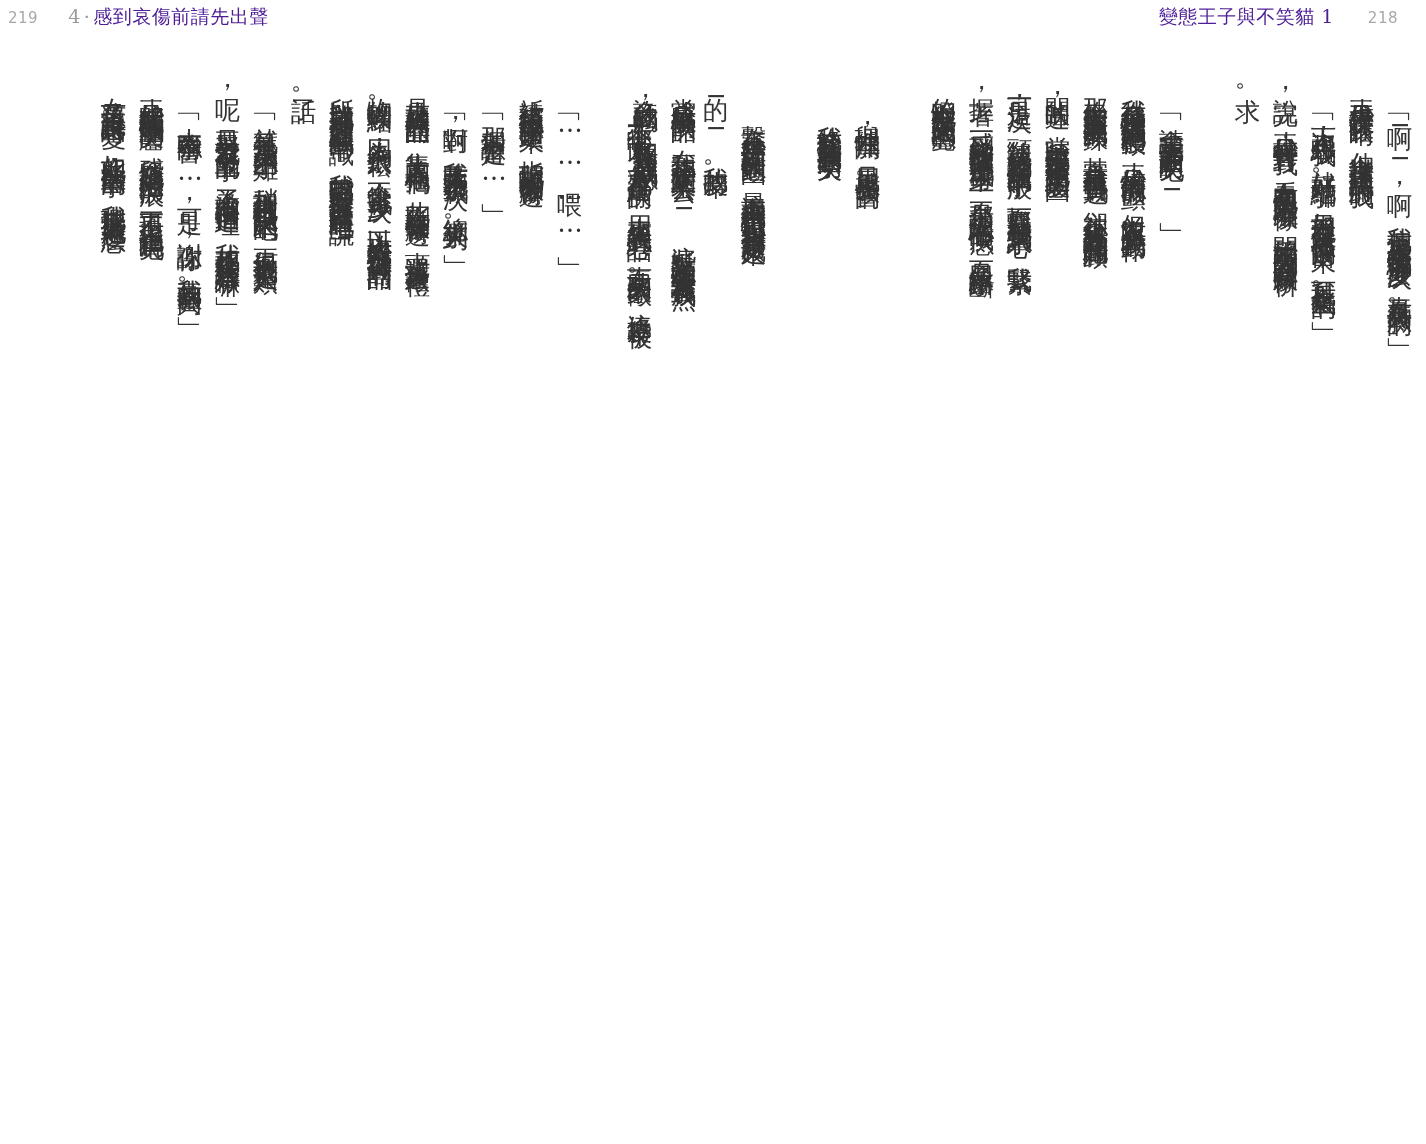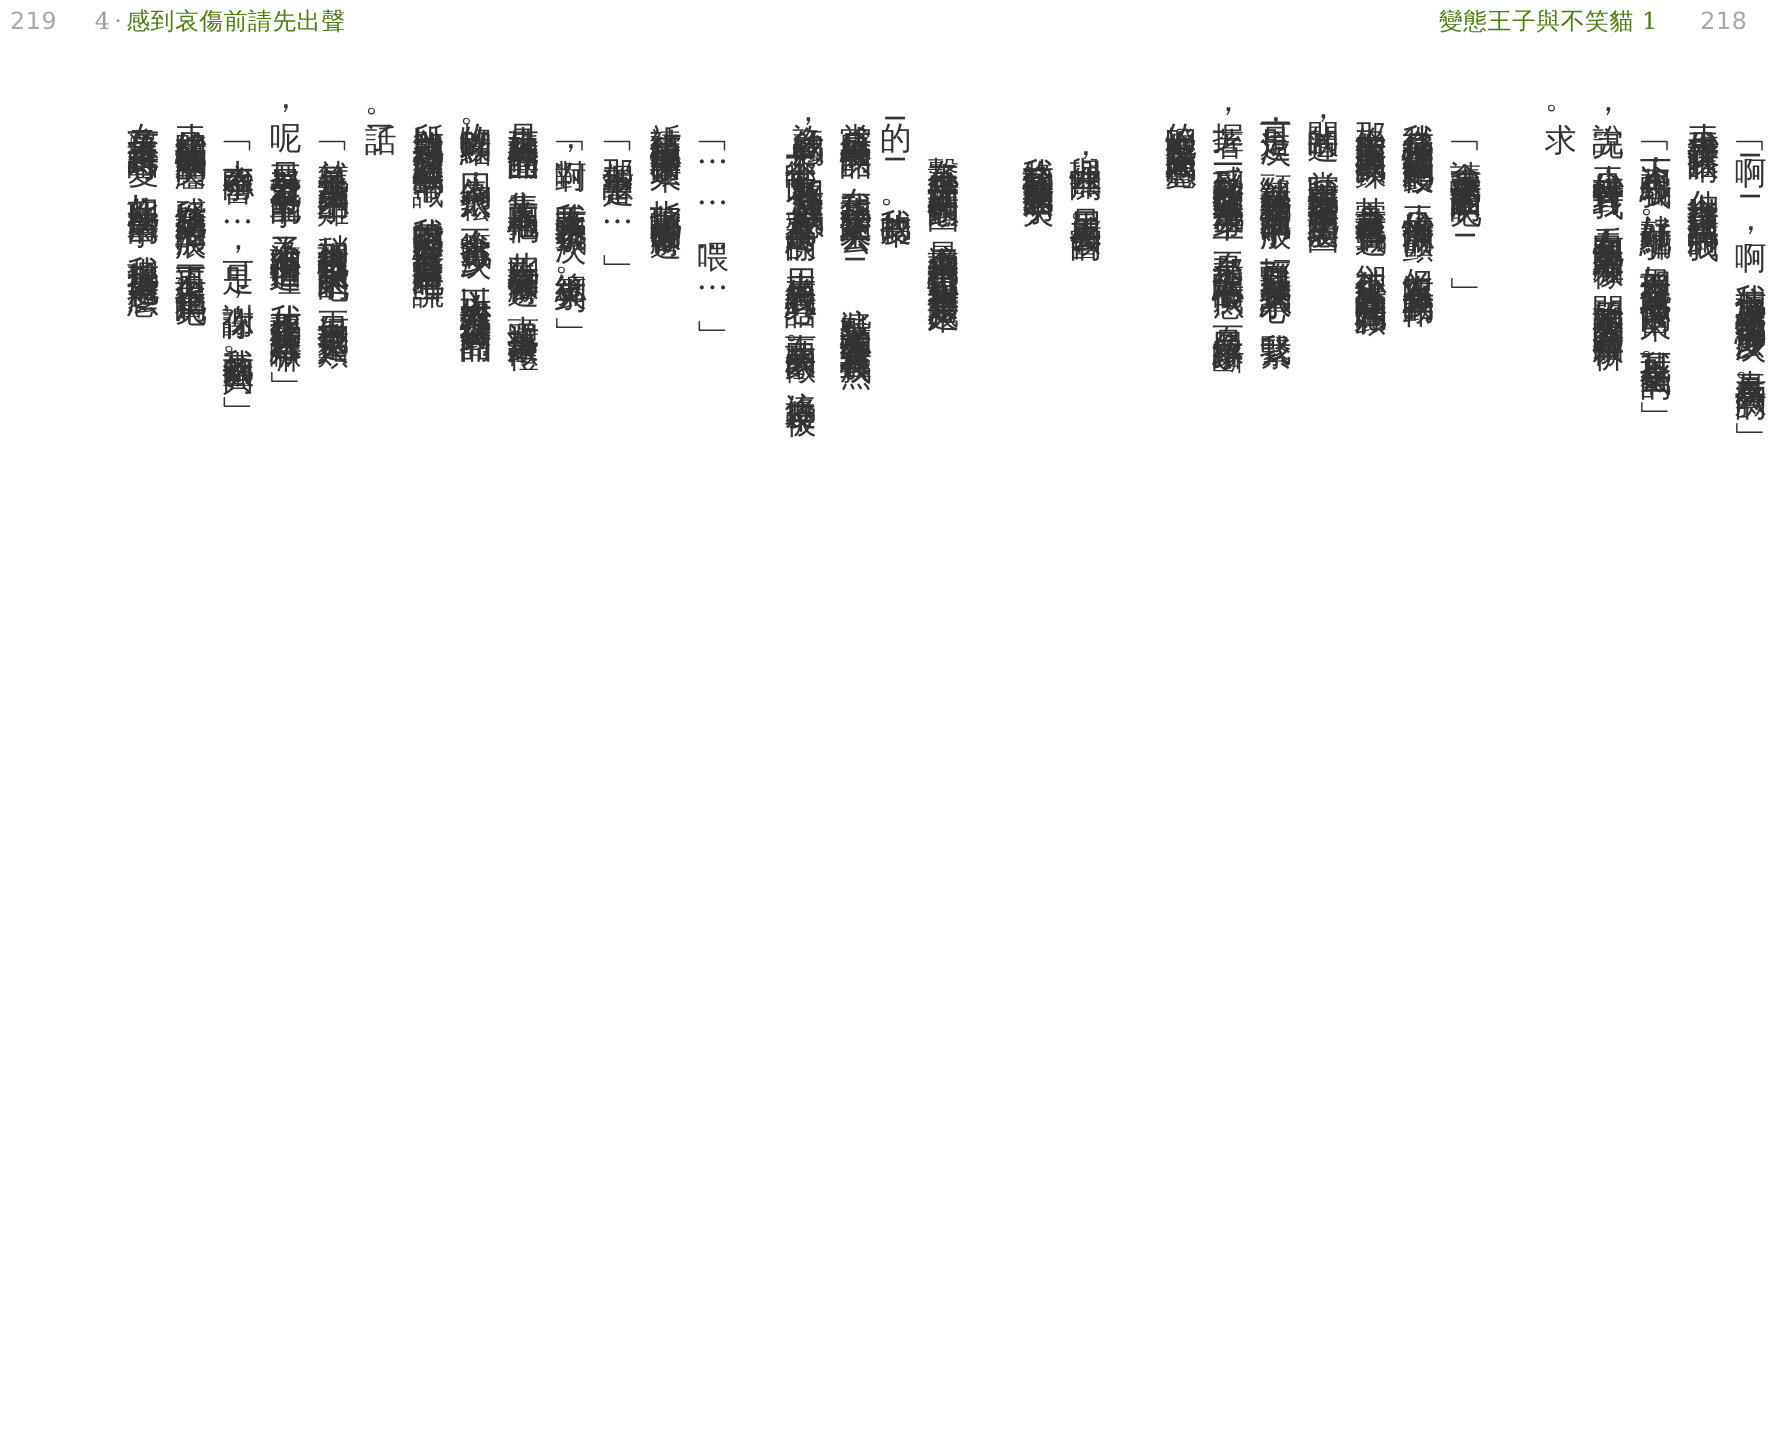--- a/index.html
+++ b/index.html
@@ -30,26 +30,26 @@
     font-size: 19px;
     color: #9a9a9a;
     white-space: nowrap;
     letter-spacing: 0.5px;
   }
   .head-left { left: 8px; }
   .head-right { right: 28px; }
   .head-folio {
     display: inline-block;
     font-family: "DejaVu Sans", "Liberation Sans", sans-serif;
-    font-size: 19px;
+    font-size: 15px;
     color: #a8a8a8;
   }
   .head-gap-l { display:inline-block; width: 30px; }
   .head-gap-r { display:inline-block; width: 34px; }
-  .head-title { display:inline-block; color:#4d7c0f; }
+  .head-title { display:inline-block; color:#4c1d95; }
   .head-chapnum { display:inline-block; color:#9a9a9a; }
   .head-dot { display:inline-block; padding: 0 3px; color:#9a9a9a;}
 
   
   #spread {
     position: absolute;
     top: 0;
     left: 0;
     width: 1426px;
     height: 1144px;

